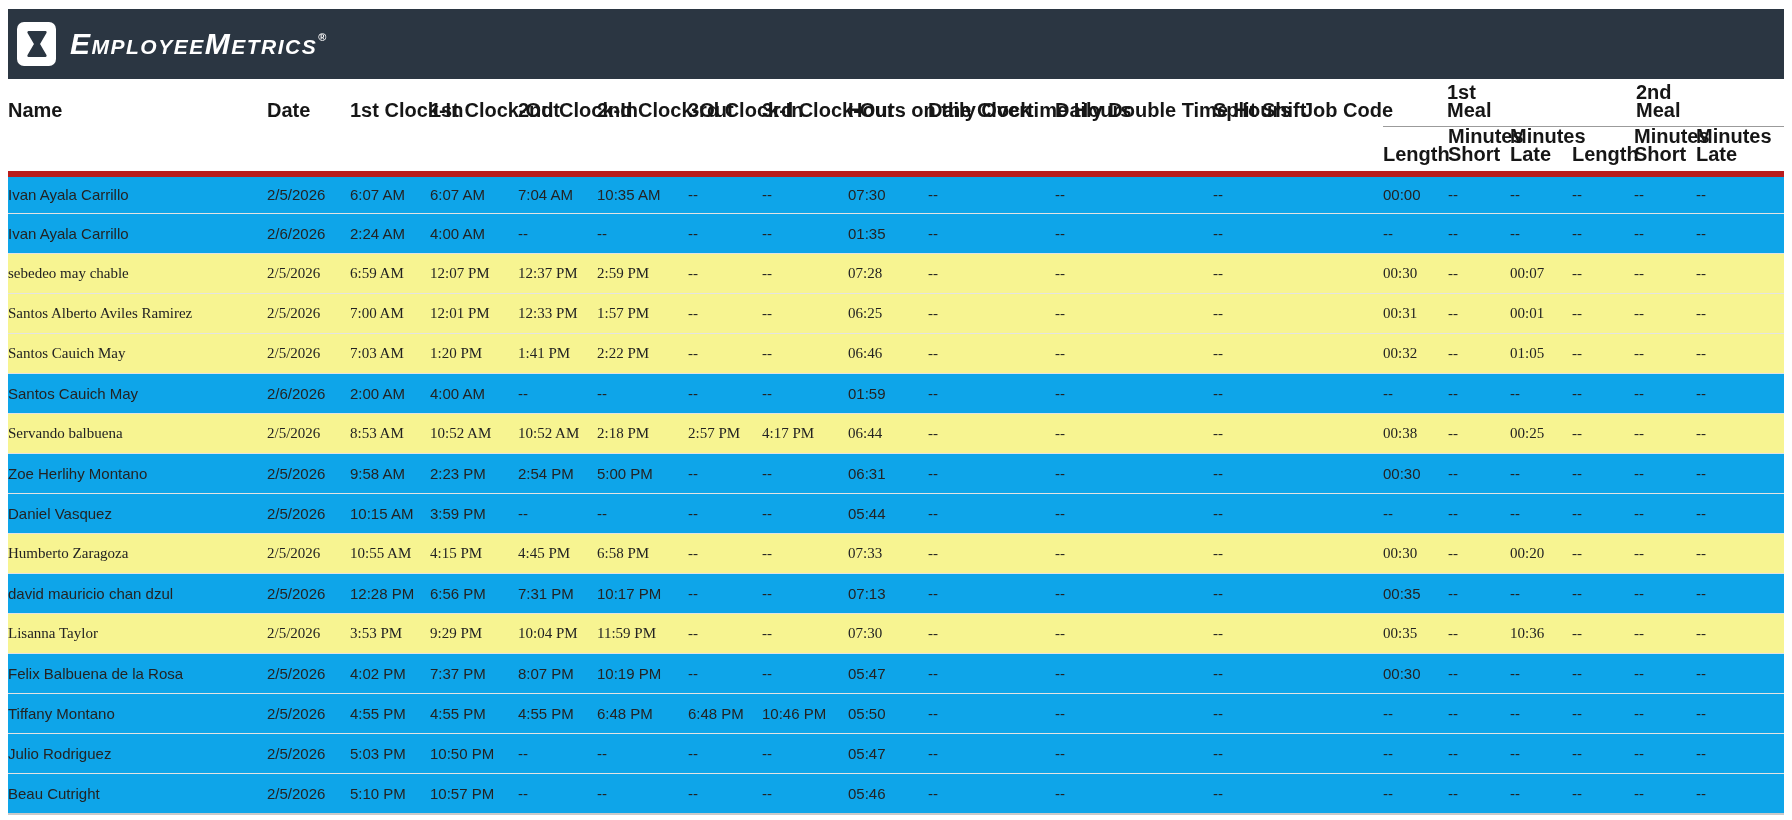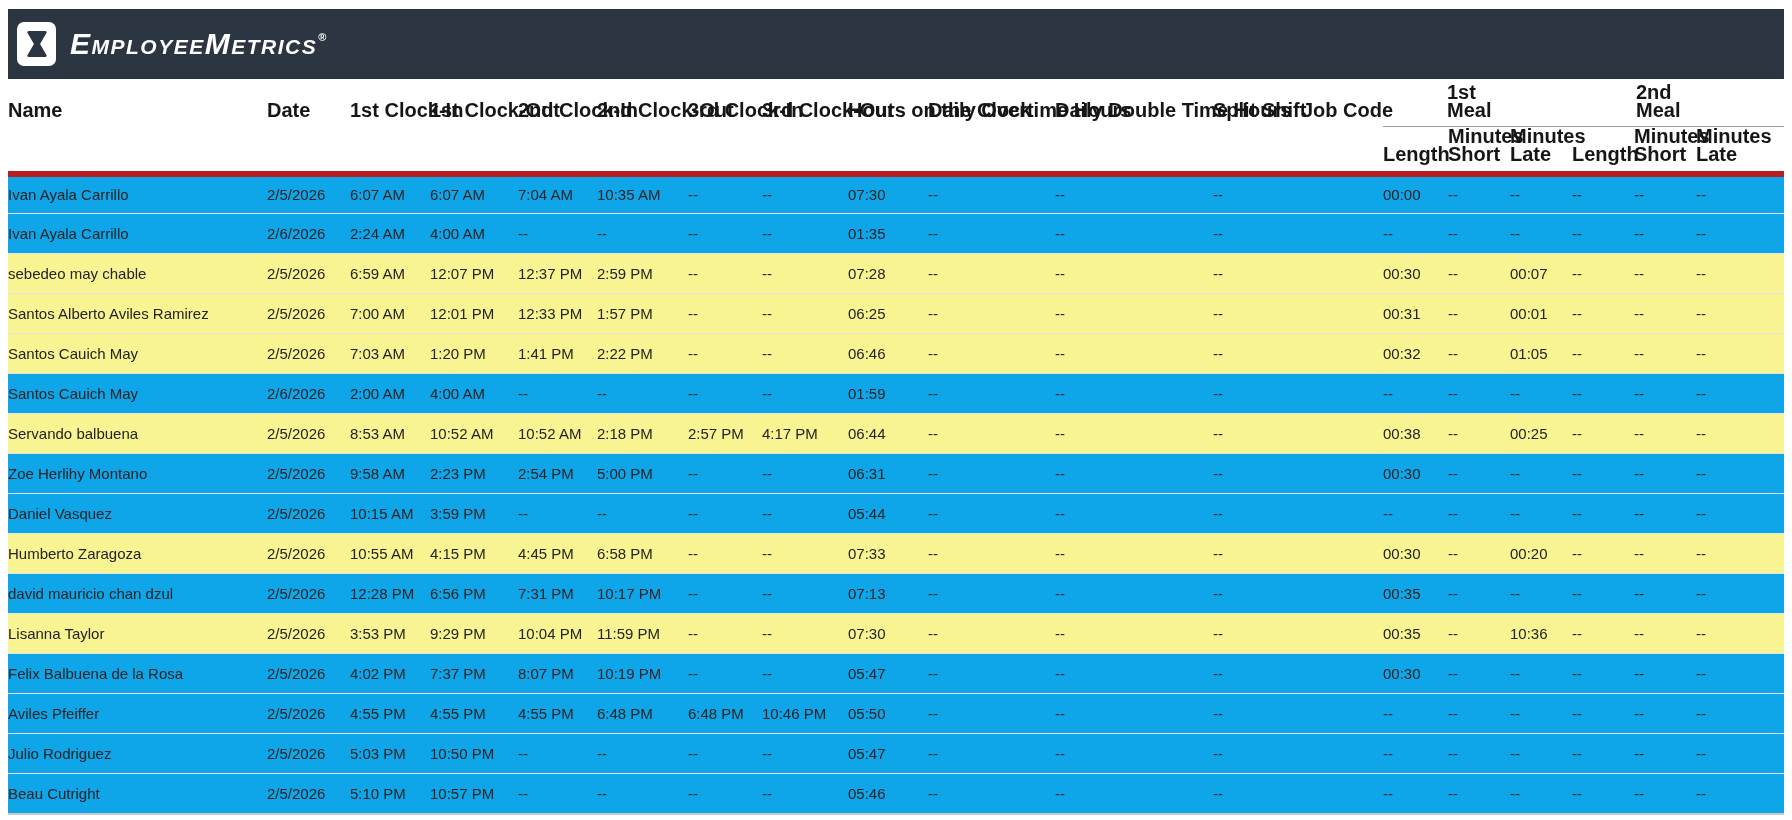--- a/index.html
+++ b/index.html
@@ -11,21 +11,21 @@
   .brand sup{font-variant:normal;font-style:normal;font-size:11px;letter-spacing:0;position:relative;top:-2px;left:1px;}
   table.tc{border-collapse:collapse;table-layout:fixed;width:1776px;}
   table.tc th,table.tc td{text-align:left;white-space:nowrap;padding:0 6px 0 0;box-sizing:border-box;}
   thead th{font-size:20px;font-weight:700;color:#161616;vertical-align:bottom;line-height:18px;}
   tr.h1 th{height:47px;padding-bottom:7px;}
   tr.h1 th.group{border-bottom:1px solid #9b9b9b;white-space:pre-line;padding-left:64px;}
   tr.h2 th{height:37px;padding-bottom:8px;border-bottom:6px solid #b91c1c;white-space:normal;padding-right:2px;}
   tbody td{height:40px;font-size:15px;color:#232323;vertical-align:middle;}
   tbody tr{border-bottom:1px solid #e3e3e3;background:#0ea5e9;}
   tbody tr:last-child{border-bottom:2px solid #c9c9c9;}
-  tbody tr.hl{background:#f7f491;}
+  tbody tr.hl{background:#f7f491;font-family:Liberation Serif, serif;}
 </style>
 </head>
 <body>
 
 <div class="page">
 
   <header class="topbar">
     <div class="logo-box">
       <svg width="26" height="30" viewBox="0 0 24 26">
         <path d="M4.2 2.2 H19.8 L13.6 13 L19.8 23.8 H4.2 L10.4 13 Z" fill="#2b3642" stroke="#2b3642" stroke-width="2.2" stroke-linejoin="round"></path>
@@ -366,21 +366,21 @@
           <td>--</td>
           <td></td>
           <td>00:30</td>
           <td>--</td>
           <td>--</td>
           <td>--</td>
           <td>--</td>
           <td>--</td>
         </tr>
         <tr>
-          <td>Aviles Pfeiffer</td>
+          <td>Tiffany Montano</td>
           <td>2/5/2026</td>
           <td>4:55 PM</td>
           <td>4:55 PM</td>
           <td>4:55 PM</td>
           <td>6:48 PM</td>
           <td>6:48 PM</td>
           <td>10:46 PM</td>
           <td>05:50</td>
           <td>--</td>
           <td>--</td>

